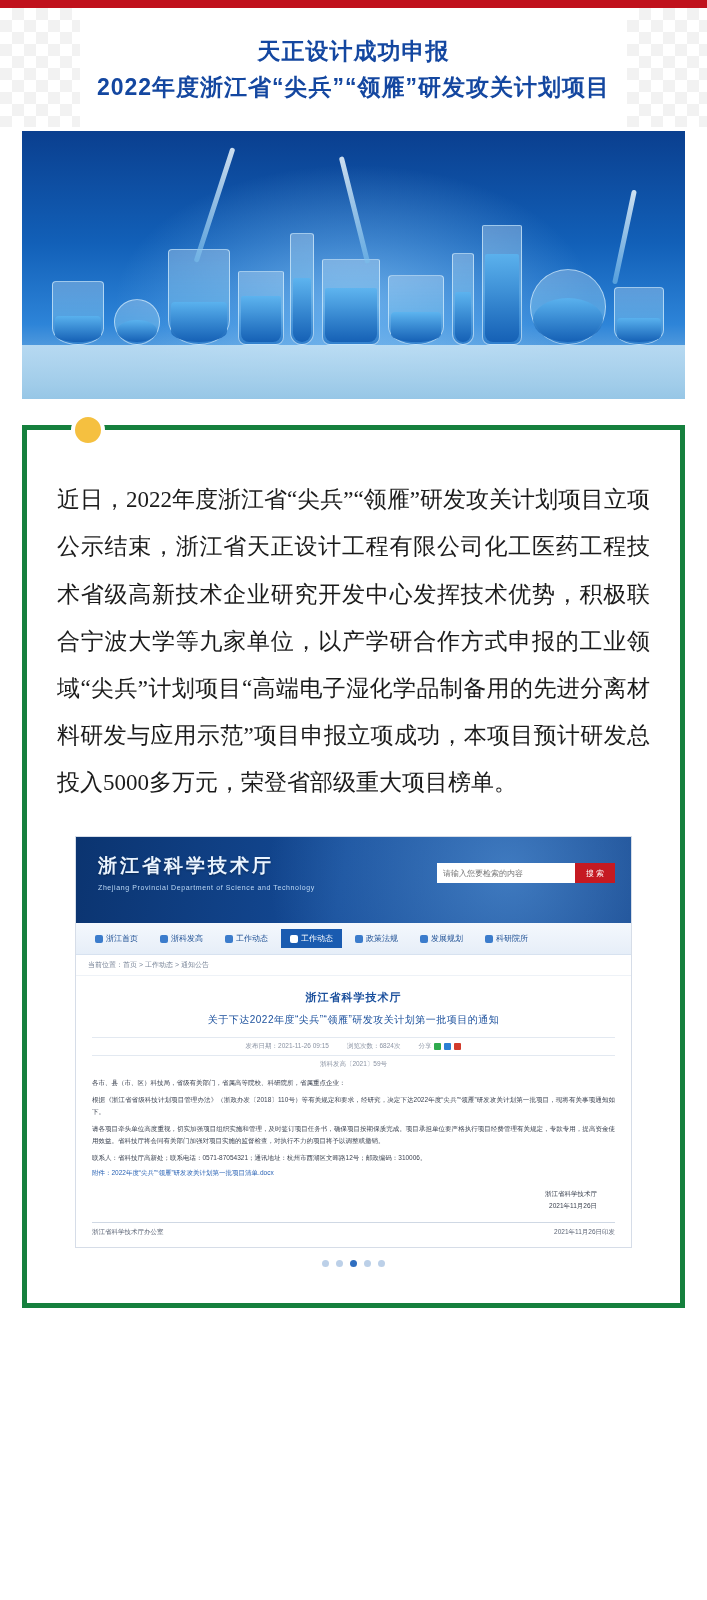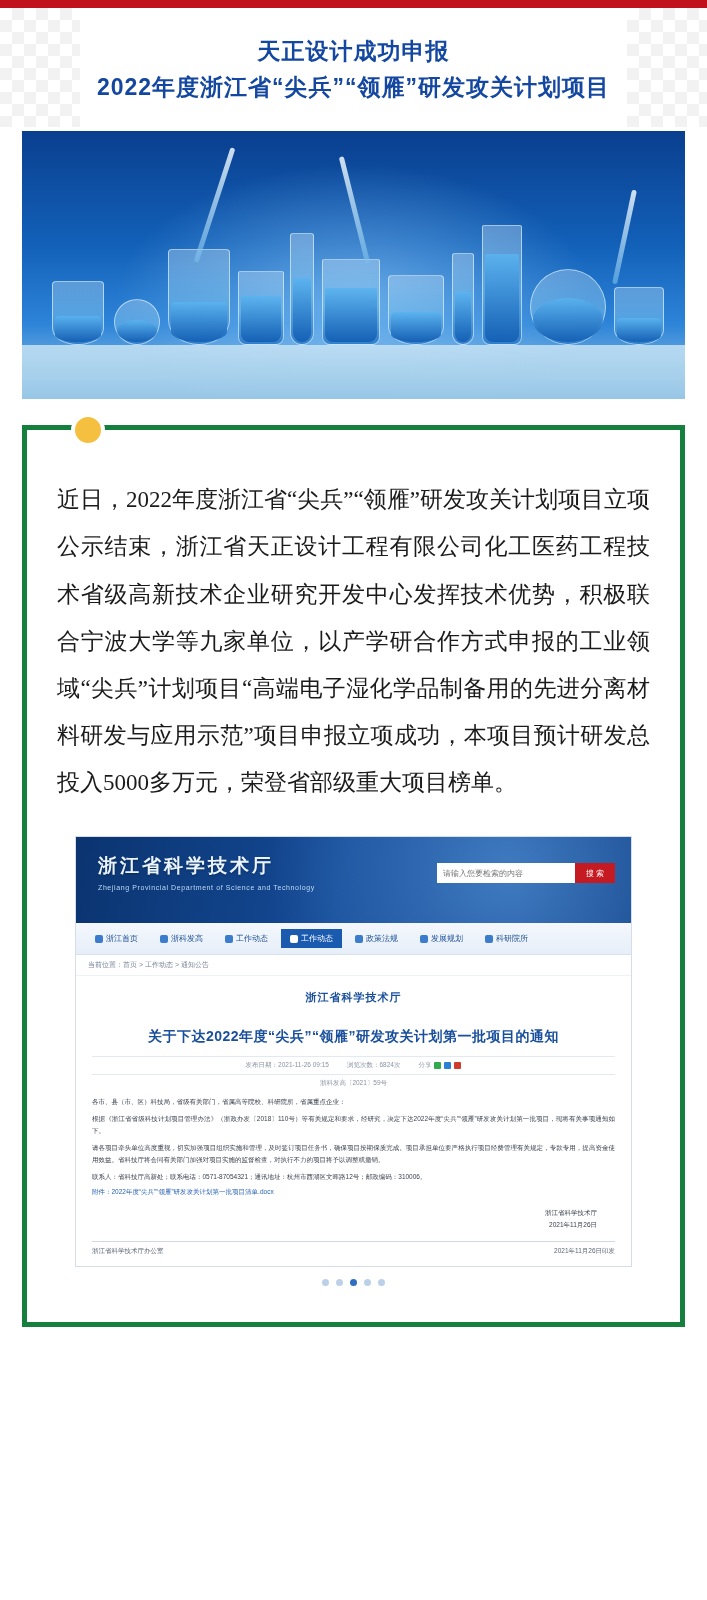--- a/index.html
+++ b/index.html
@@ -223,25 +223,24 @@
   }
   .doc-org {
     text-align: center;
     font-size: 11px;
     color: #1a4f9c;
     font-weight: bold;
     letter-spacing: 1px;
   }
   .doc-title {
     text-align: center;
-    font-size: 14px;
+    font-size: 10px;
     color: #1a4f9c;
-    margin-top: 23px;
+    margin-top: 8px;
     letter-spacing: 0.5px;
-    font-weight: bold;
   }
   .doc-meta {
     margin-top: 10px;
     border-top: 1px solid #e3e9f1;
     border-bottom: 1px solid #e3e9f1;
     padding: 4px 0;
     display: flex;
     justify-content: center;
     align-items: center;
     gap: 18px;

